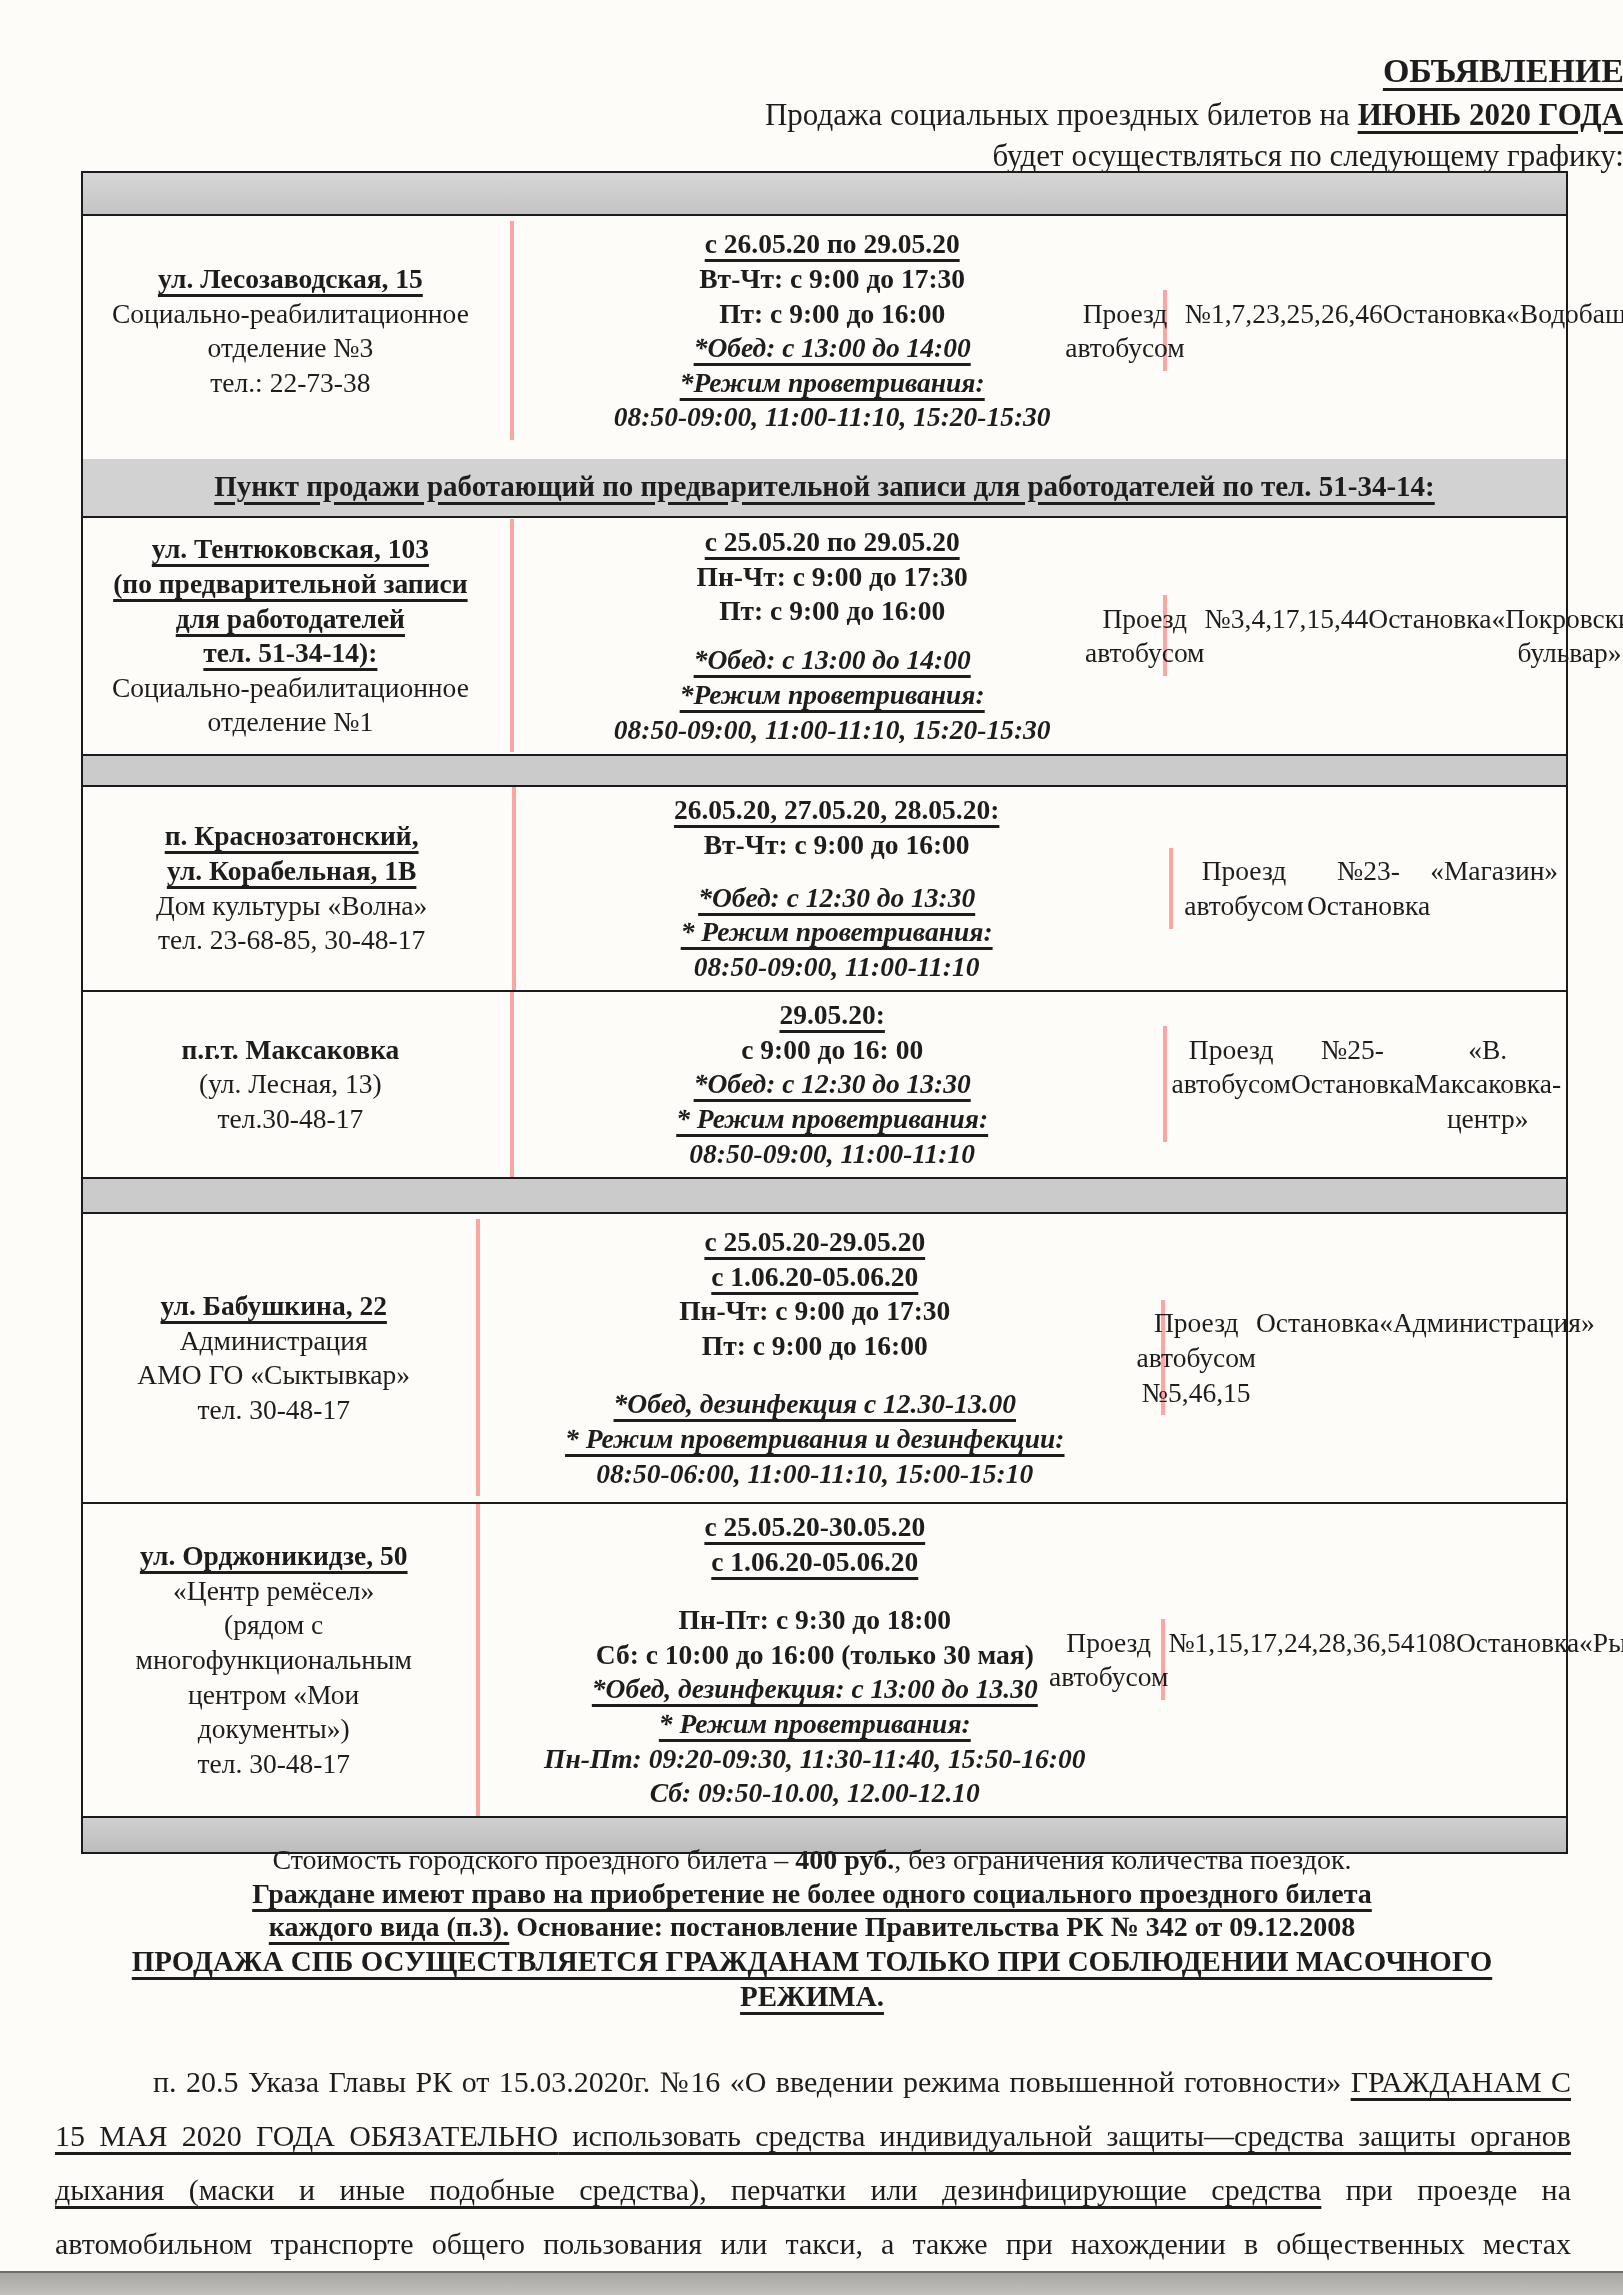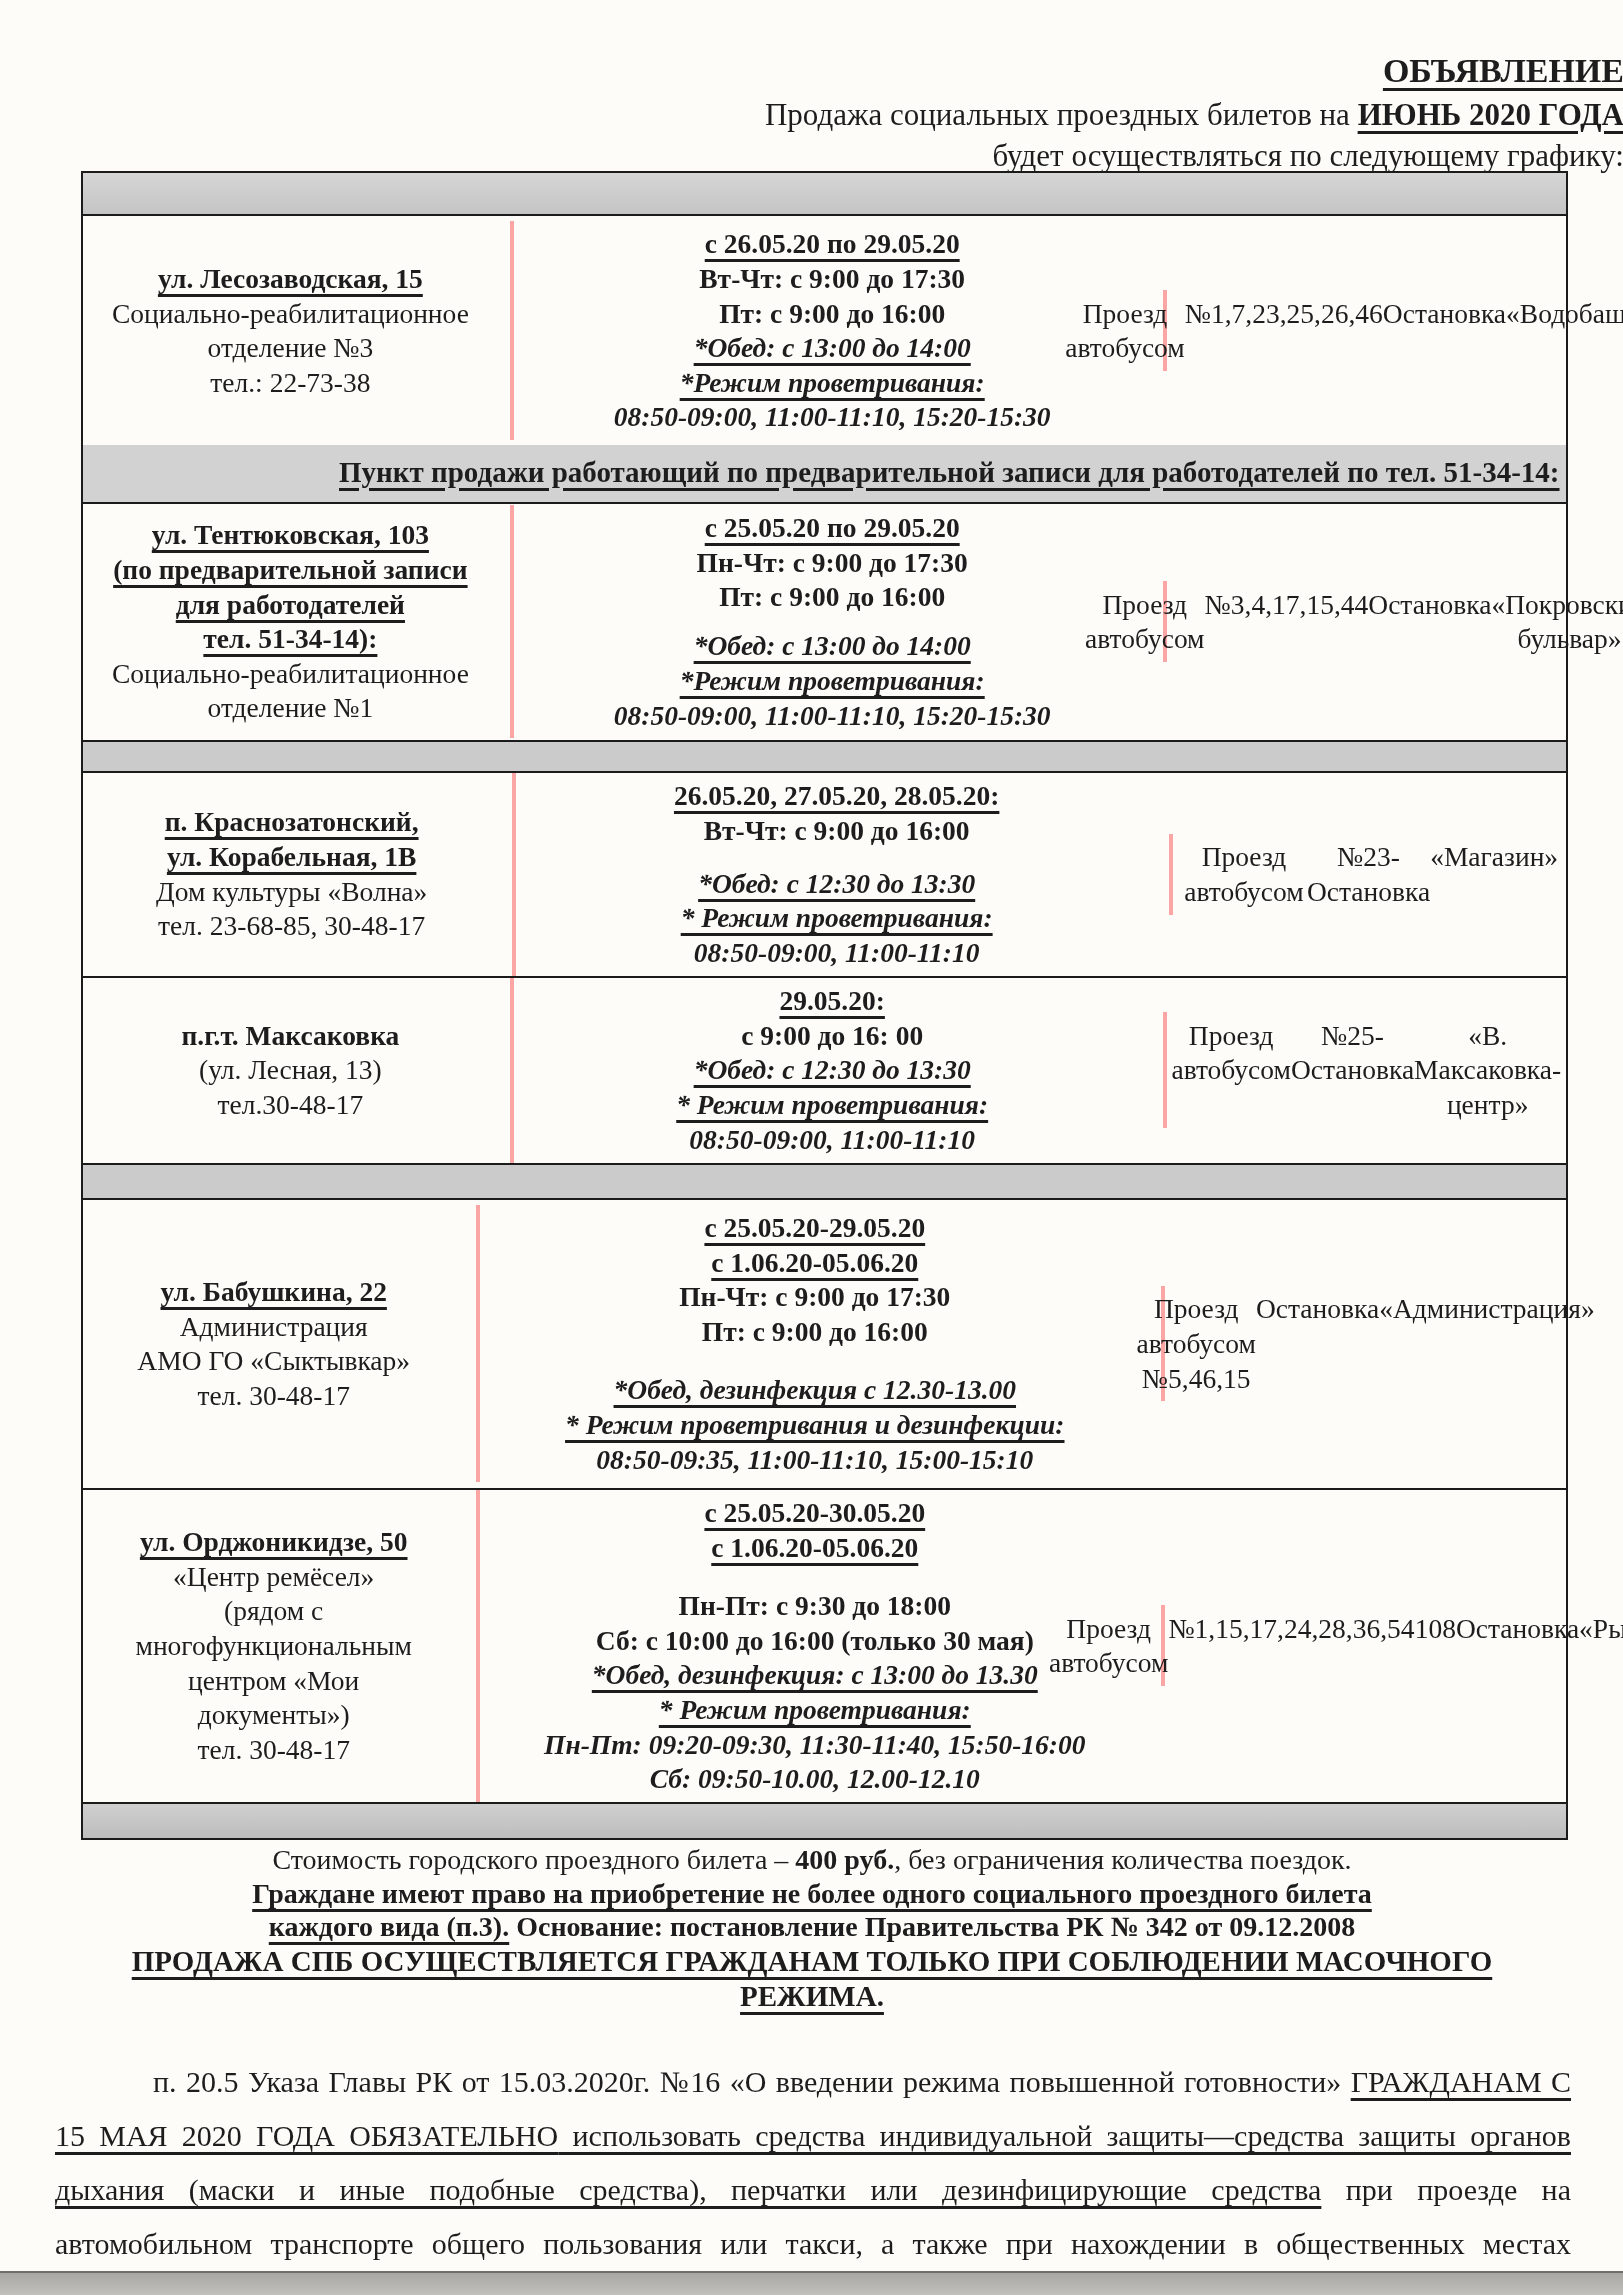--- a/index.html
+++ b/index.html
@@ -31,24 +31,25 @@
     border:2.6px solid #1b1b1b;
     background:#fdfcf9;
   }
   .strip{ background:#cbcbcb; border-top:2px solid #1b1b1b; border-bottom:2px solid #1b1b1b; }
   .strip.first{ border-top:none; height:41px; background:linear-gradient(180deg,#d6d6d6,#c4c4c4); }
   .strip.mid1{ height:29px; }
   .strip.mid2{ height:33px; }
   .strip.last{ height:34px; border-bottom:none; background:linear-gradient(180deg,#cfcfcf,#bdbdbd); }
   .banner{
     background:#d2d2d2;
-    text-align:right;
+    text-align:center;
     font-size:29px; font-weight:bold;
     padding:10.5px 6.5px 13px 6.5px;
     border-bottom:2px solid #1b1b1b;
+    margin-top:14px;
   }
   .trow{ display:flex; align-items:center;gap:12px; }
   .trow + .trow{ border-top:2px solid #1b1b1b; }
   .cell{ box-sizing:border-box; padding:6.5px 7.9px 5.2px 7.9px; text-align:center; font-size:27.5px; line-height:1.26; }
   .cell + .cell{ border-left:4px solid #fca5a5; }
   .cols-a .c1{ width:28.6%; } .cols-a .c2{ width:44.2%; } .cols-a .c3{ width:27.2%; }
   .cols-b .c1{ width:26.3%; } .cols-b .c2{ width:46.4%; } .cols-b .c3{ width:27.3%; }
   .c3{ display:flex; flex-direction:row; justify-content:center; }
   .ln{ min-height:13px; }
   .sp1{ height:14.4px; } .sp2{ height:18.3px; } .sp3{ height:23.6px; }
@@ -189,21 +190,21 @@
         <div class="ln">тел. 30-48-17</div>
       </div>
       <div class="cell c2">
         <div class="ln b u">с 25.05.20-29.05.20</div>
         <div class="ln b u">с 1.06.20-05.06.20</div>
         <div class="ln b">Пн-Чт: с 9:00 до 17:30</div>
         <div class="ln b">Пт: с 9:00 до 16:00</div>
         <div class="sp3"></div>
         <div class="ln b i u">*Обед, дезинфекция с 12.30-13.00</div>
         <div class="ln b i u">* Режим проветривания и дезинфекции:</div>
-        <div class="ln b i">08:50-09:35, 11:00-11:10, 15:00-15:10</div>
+        <div class="ln b i">08:50-06:00, 11:00-11:10, 15:00-15:10</div>
       </div>
       <div class="cell c3">
         <div class="ln">Проезд автобусом №5,46,15</div>
         <div class="ln">Остановка</div>
         <div class="ln">«Администрация»</div>
       </div>
     </div>
 
     <div class="trow cols-b r6">
       <div class="cell c1">

